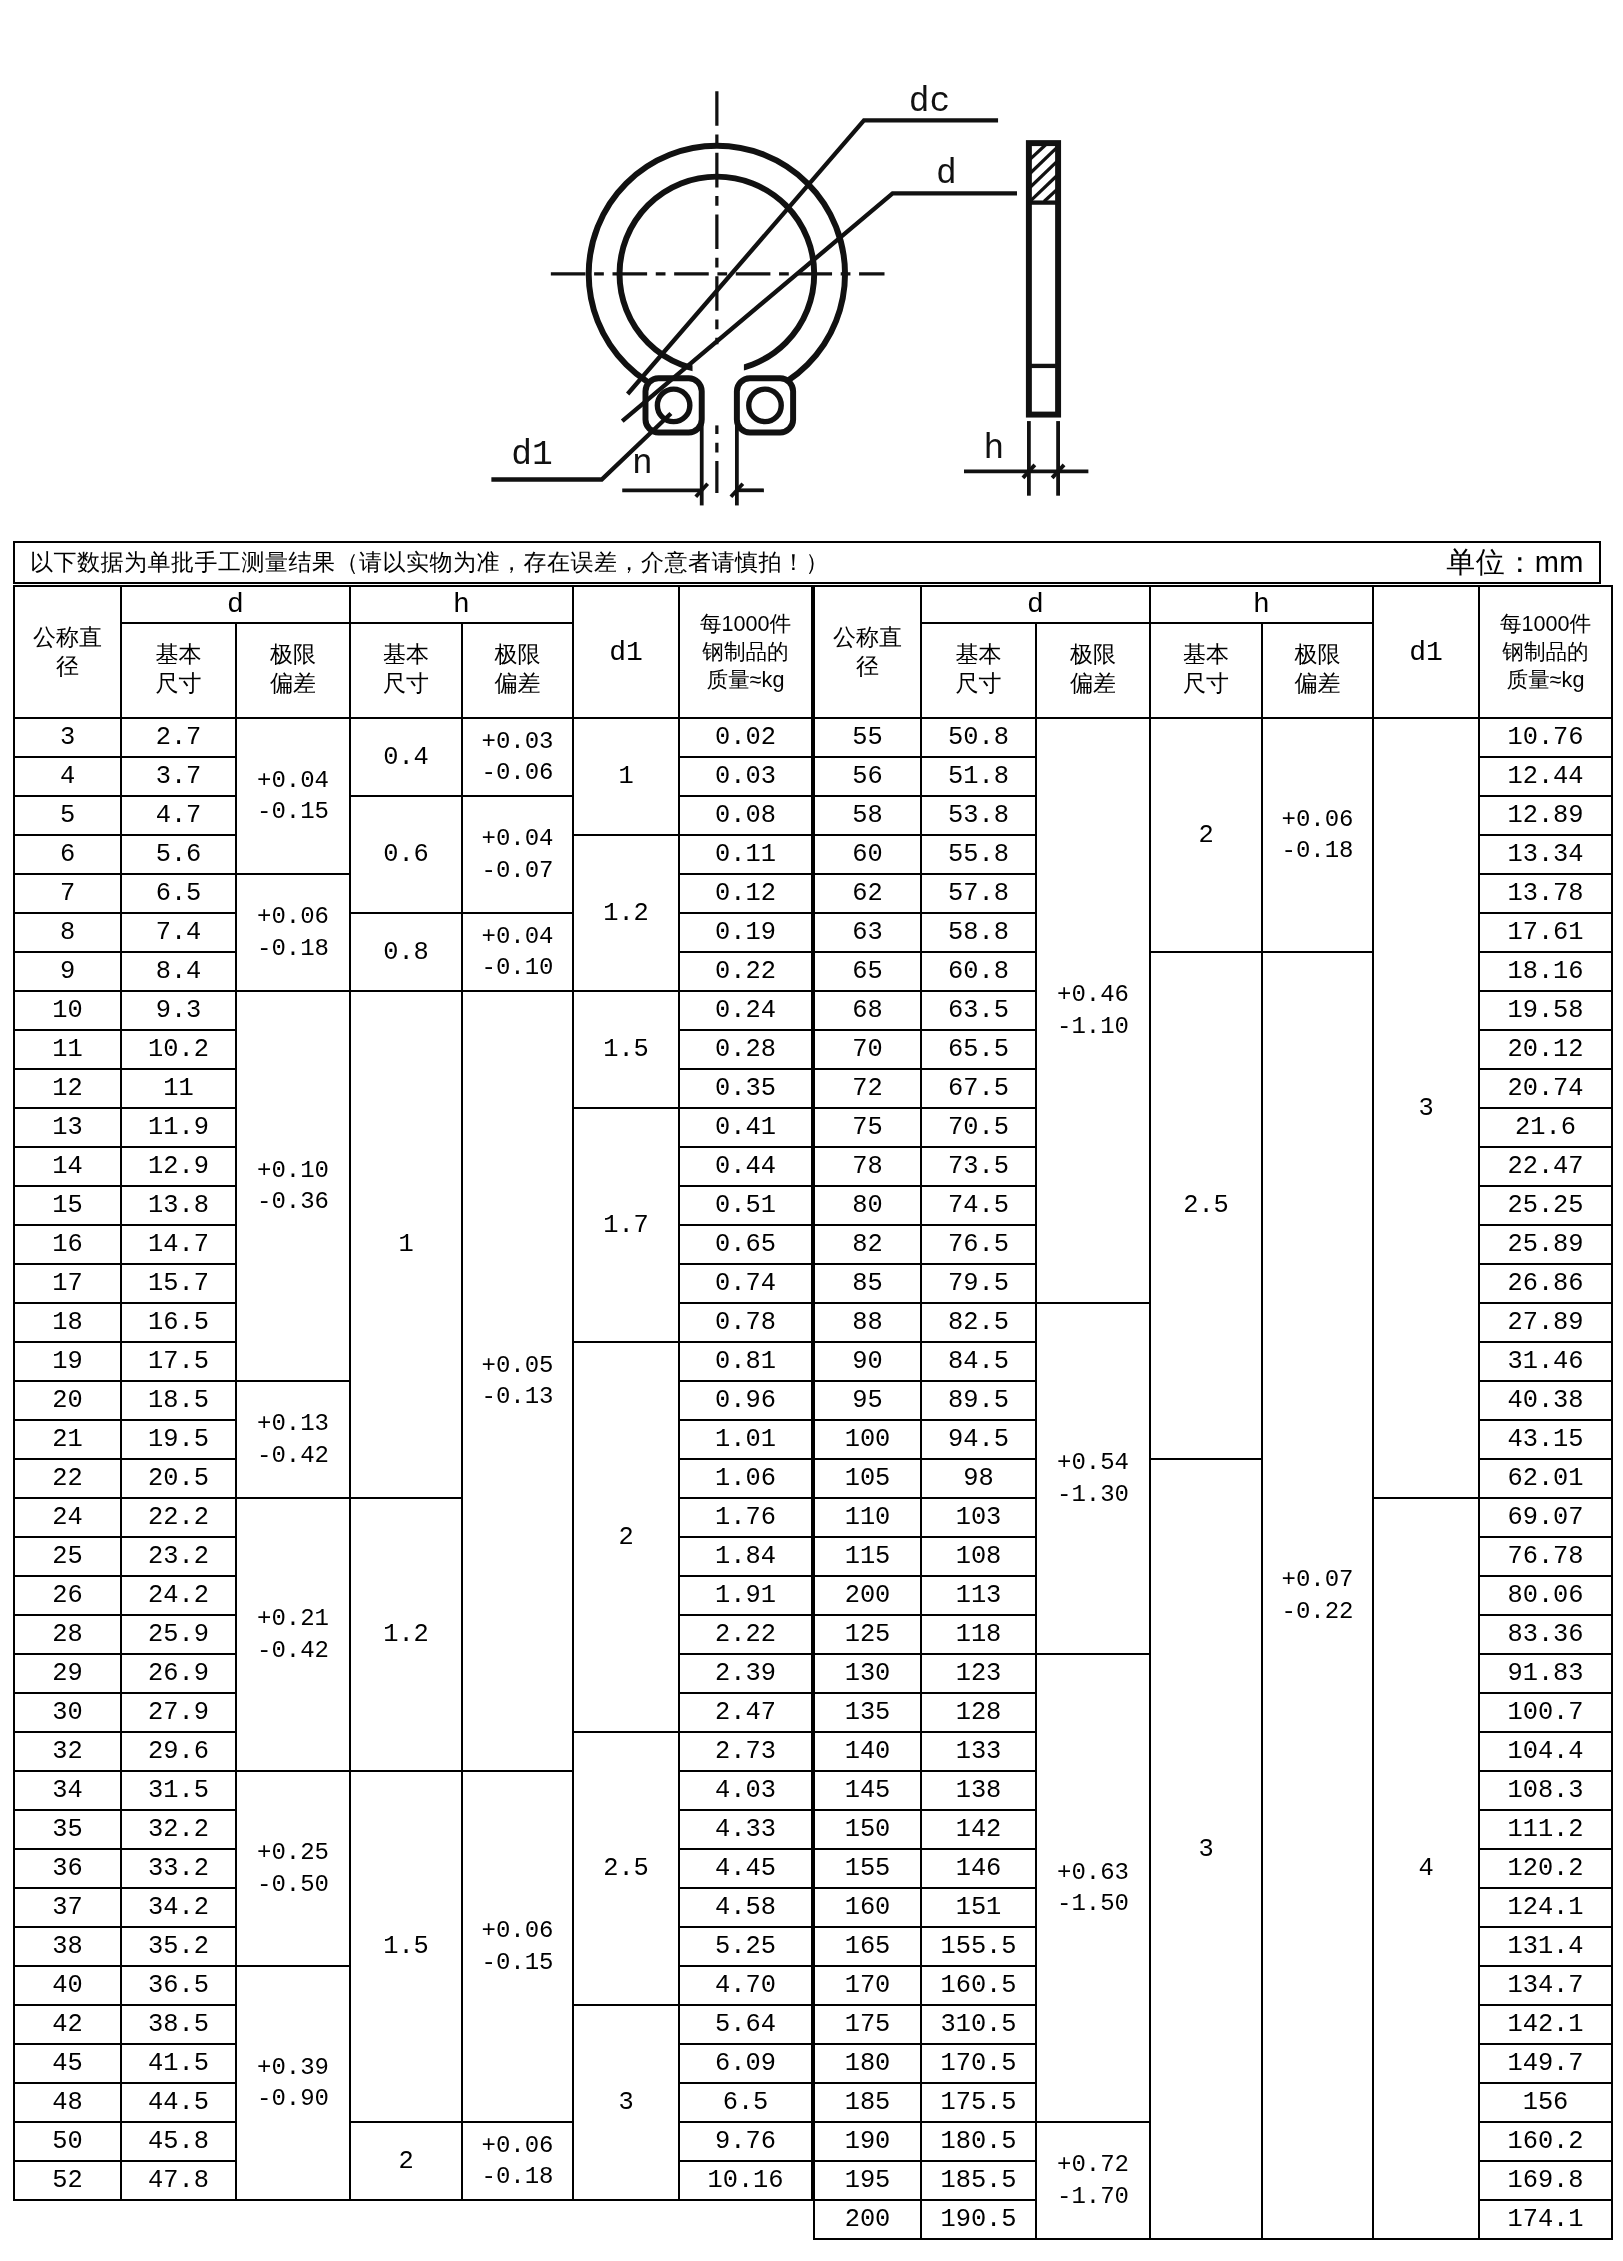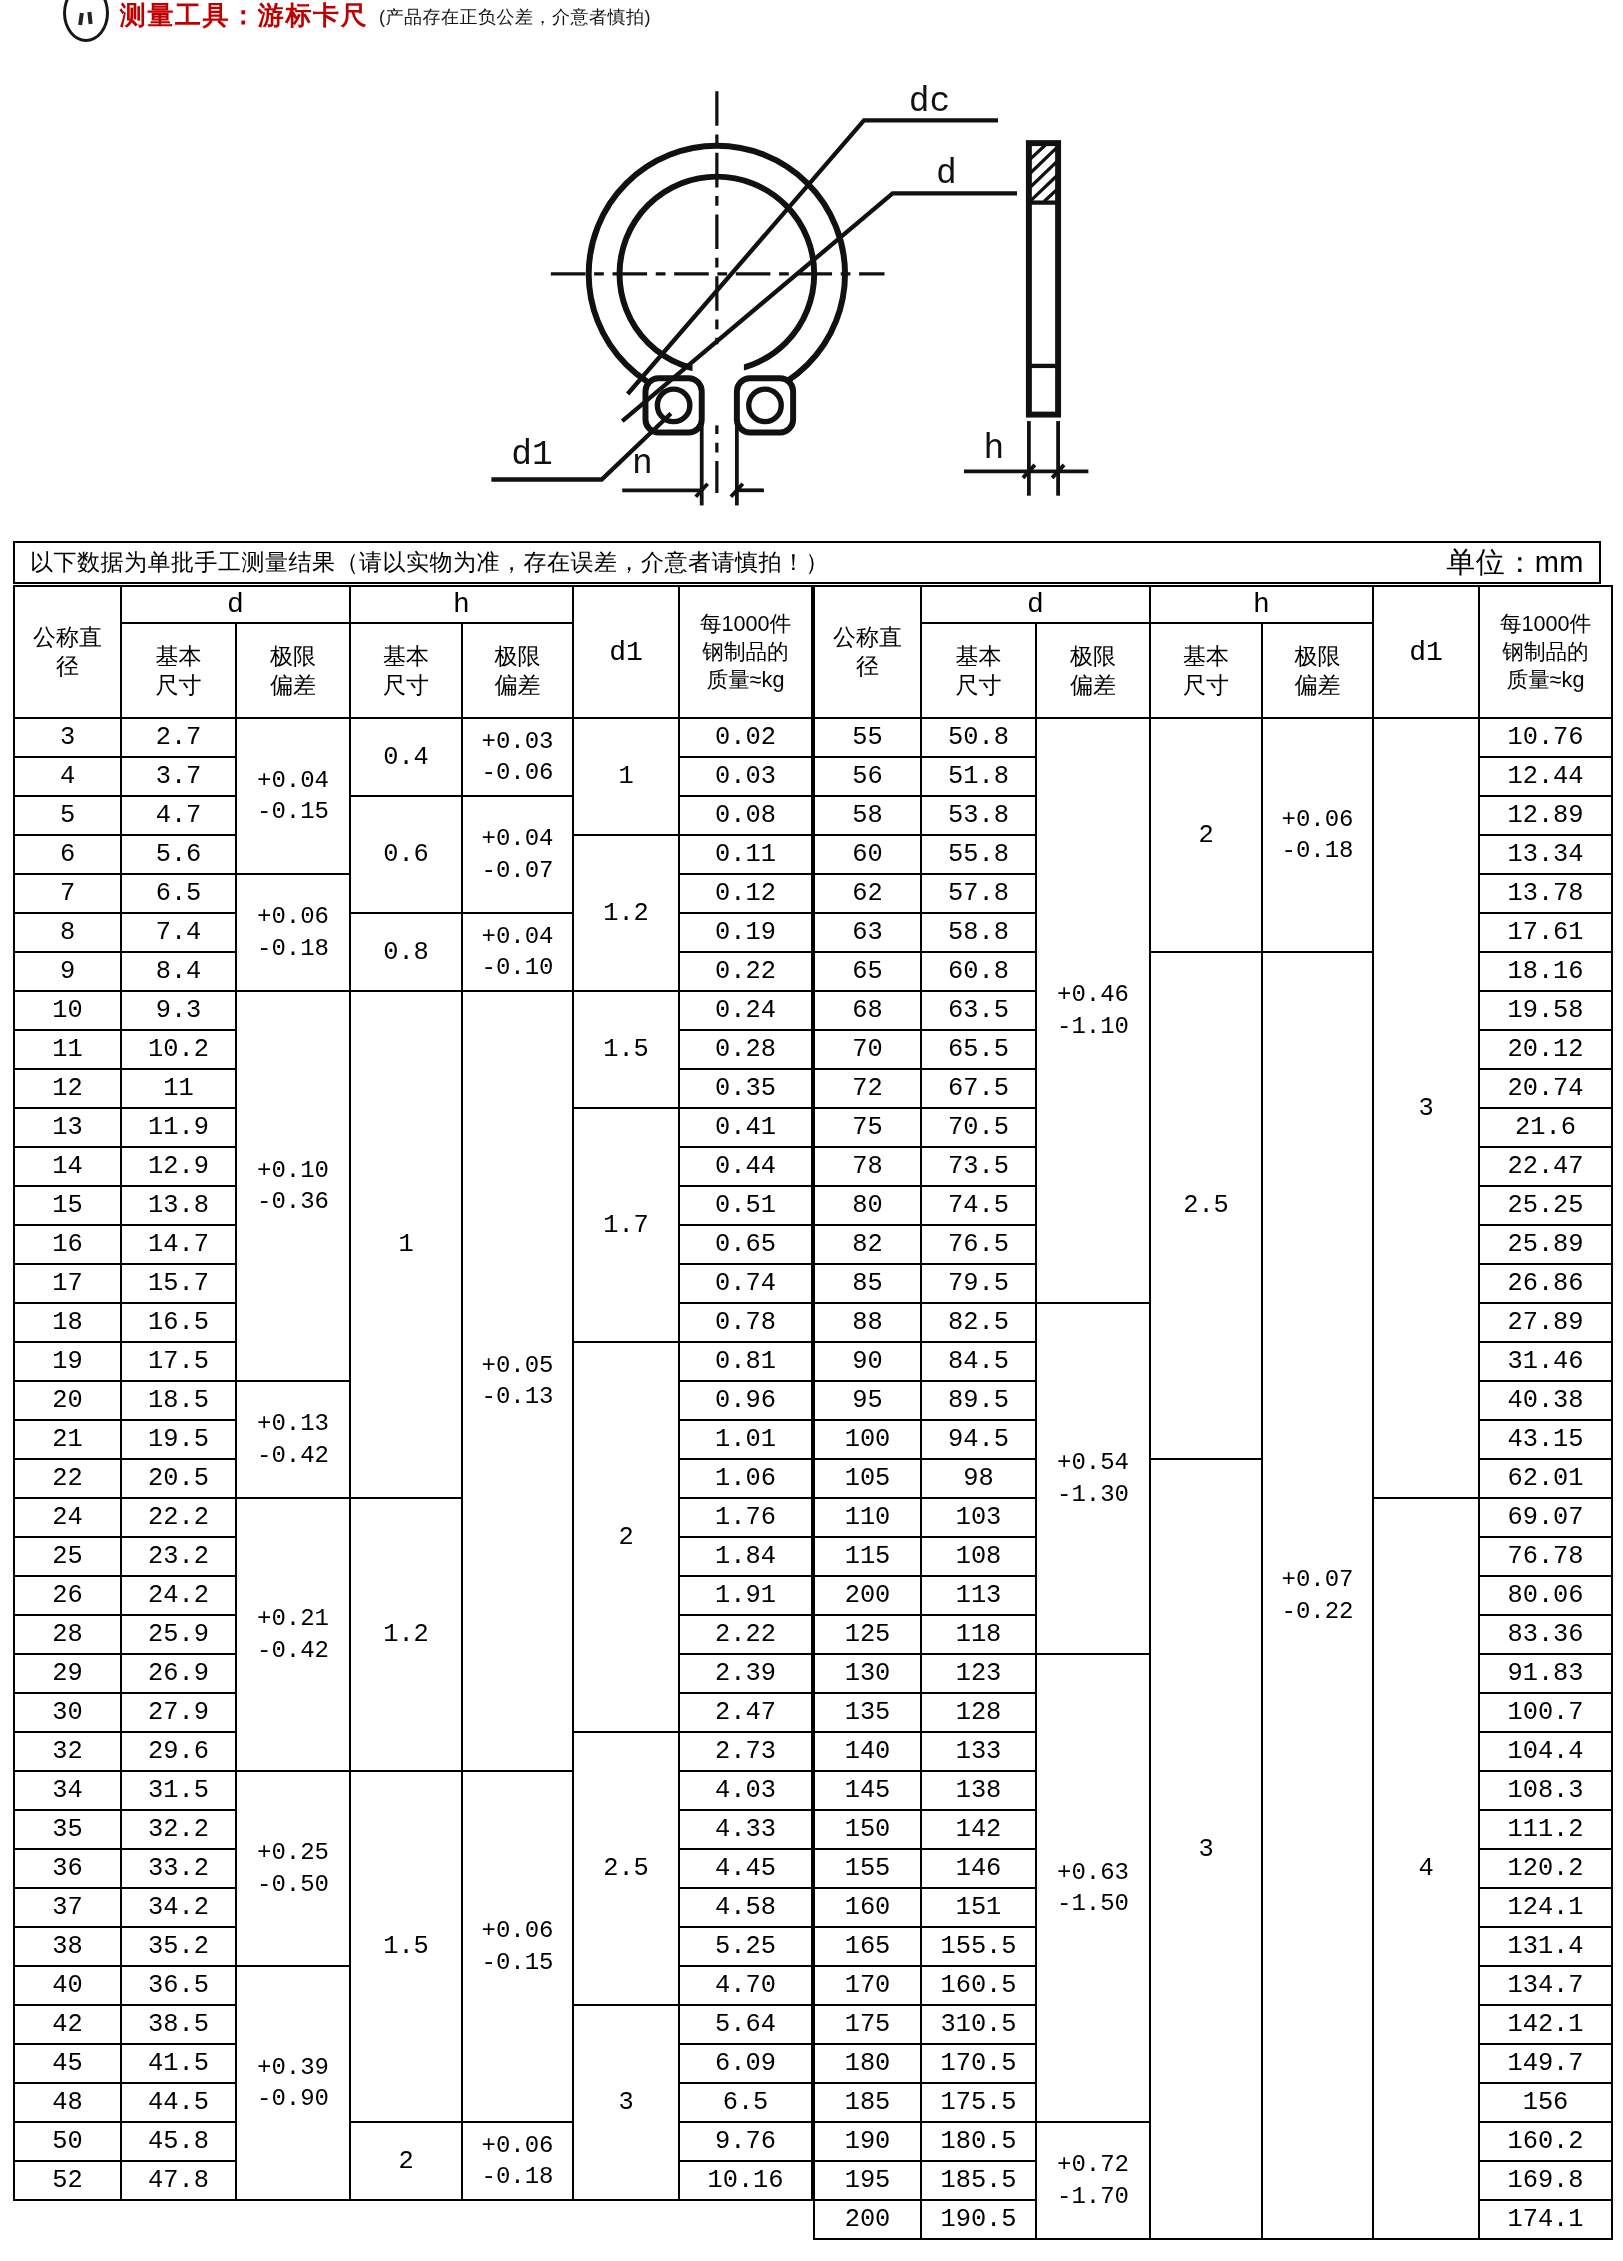--- a/index.html
+++ b/index.html
@@ -23,40 +23,32 @@
   .note-row{position:absolute;left:13px;top:541px;width:1588px;height:43px;border:2.7px solid #000;
             box-sizing:border-box;display:flex;align-items:center;justify-content:space-between;
             padding:0 15px;font-size:23px;letter-spacing:0.5px;gap:45px;}
   .note-row .unit{font-size:29px;}
 
   
   .tables{position:absolute;left:13px;top:585px;display:flex;align-items:flex-start;}
   table{border-collapse:collapse;table-layout:fixed;background:#fff;border:2.7px solid #000;}
   th,td{border:2.2px solid #000;text-align:center;vertical-align:middle;padding:0;overflow:hidden;}
   thead tr.group th{height:35px;font-weight:normal;}
-  thead tr.sub th{height:93px;font-weight:normal;}
+  thead tr.sub th{height:93px;font-weight:normal;font-family:Liberation Mono, monospace;}
   th.cjk{font-size:23px;line-height:1.25;white-space:pre-line;}
   th.sym{font-family:"Liberation Mono","DejaVu Sans Mono",monospace;font-size:28px;}
   th.wt{font-size:21.6px;line-height:1.3;white-space:pre-line;}
   tbody td{height:37px;font-family:"Liberation Mono","DejaVu Sans Mono",monospace;font-size:25.4px;}
   td.tol{font-size:24px;line-height:1.3;}
 </style>
 </head>
 <body>
 
 <div id="page">
 
-  <div class="title-bar">
-    <span class="logo">
-        <i></i>
-        <b></b>
-      </span>
-    <span class="title-red">测量工具：游标卡尺</span>
-    <span class="title-note">(产品存在正负公差，介意者慎拍)</span>
-  </div>
 
   <svg class="diagram" width="703" height="449" viewBox="0 0 1300 830">
 
     <line x1="475" y1="52" x2="475" y2="795" stroke="#111" stroke-width="6" stroke-dasharray="64 16 18 16"></line>
     <line x1="168" y1="390" x2="785" y2="390" stroke="#111" stroke-width="6" stroke-dasharray="64 16 18 16"></line>
 
     <circle cx="475" cy="390" r="237" fill="none" stroke="#111" stroke-width="11"></circle>
     <circle cx="475" cy="390" r="180" fill="none" stroke="#111" stroke-width="11"></circle>
     <rect x="430" y="520" width="95" height="150" fill="#fff" stroke="none"></rect>
     <rect x="343" y="583" width="104" height="100" rx="24" fill="#fff" stroke="#111" stroke-width="11"></rect>

